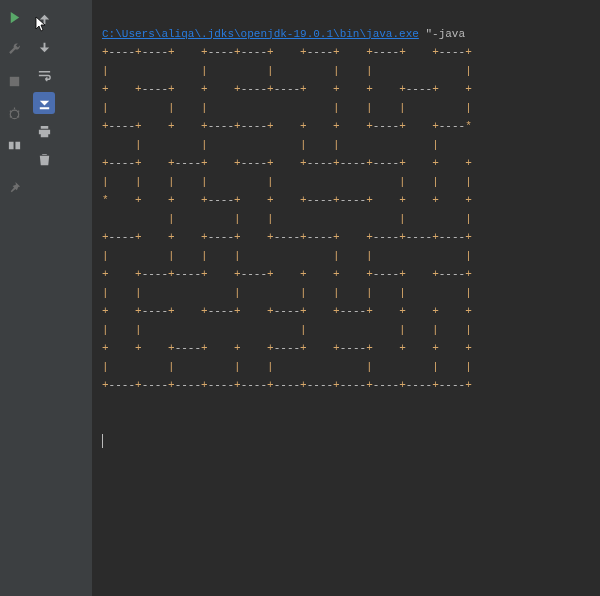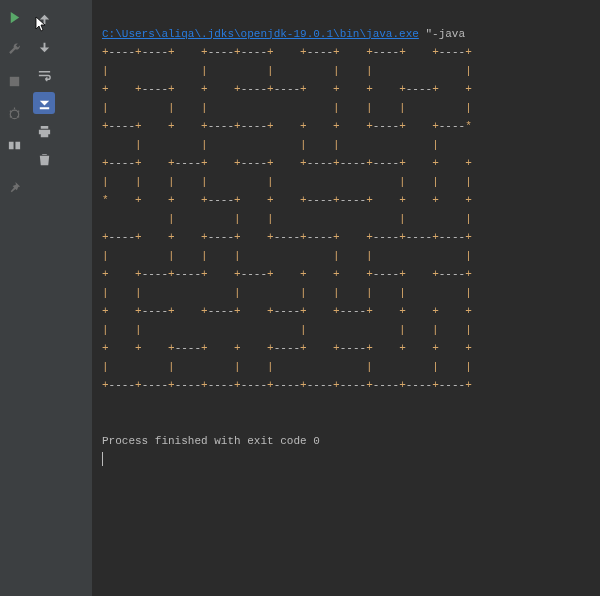--- a/index.html
+++ b/index.html
@@ -100,18 +100,18 @@
       </svg>
   </div>
 </div>
 
 <div class="tool-col3"></div>
 
 <div class="console">
 <span class="cmdline">C:\Users\aliqa\.jdks\openjdk-19.0.1\bin\java.exe</span><span class="cmdtail"> "-java</span>
 <div class="maze" id="maze"><div><span class="p">+</span><span>----</span><span class="p">+</span><span>----</span><span class="p">+</span><span>    </span><span class="p">+</span><span>----</span><span class="p">+</span><span>----</span><span class="p">+</span><span>    </span><span class="p">+</span><span>----</span><span class="p">+</span><span>    </span><span class="p">+</span><span>----</span><span class="p">+</span><span>    </span><span class="p">+</span><span>----</span><span class="p">+</span></div><div><span class="p">|</span><span>              </span><span class="p">|</span><span>         </span><span class="p">|</span><span>         </span><span class="p">|</span><span>    </span><span class="p">|</span><span>              </span><span class="p">|</span></div><div><span class="p">+</span><span>    </span><span class="p">+</span><span>----</span><span class="p">+</span><span>    </span><span class="p">+</span><span>    </span><span class="p">+</span><span>----</span><span class="p">+</span><span>----</span><span class="p">+</span><span>    </span><span class="p">+</span><span>    </span><span class="p">+</span><span>    </span><span class="p">+</span><span>----</span><span class="p">+</span><span>    </span><span class="p">+</span></div><div><span class="p">|</span><span>         </span><span class="p">|</span><span>    </span><span class="p">|</span><span>                   </span><span class="p">|</span><span>    </span><span class="p">|</span><span>    </span><span class="p">|</span><span>         </span><span class="p">|</span></div><div><span class="p">+</span><span>----</span><span class="p">+</span><span>    </span><span class="p">+</span><span>    </span><span class="p">+</span><span>----</span><span class="p">+</span><span>----</span><span class="p">+</span><span>    </span><span class="p">+</span><span>    </span><span class="p">+</span><span>    </span><span class="p">+</span><span>----</span><span class="p">+</span><span>    </span><span class="p">+</span><span>----</span><span class="p">*</span></div><div><span>     </span><span class="p">|</span><span>         </span><span class="p">|</span><span>              </span><span class="p">|</span><span>    </span><span class="p">|</span><span>              </span><span class="p">|</span><span>     </span></div><div><span class="p">+</span><span>----</span><span class="p">+</span><span>    </span><span class="p">+</span><span>----</span><span class="p">+</span><span>    </span><span class="p">+</span><span>----</span><span class="p">+</span><span>    </span><span class="p">+</span><span>----</span><span class="p">+</span><span>----</span><span class="p">+</span><span>----</span><span class="p">+</span><span>    </span><span class="p">+</span><span>    </span><span class="p">+</span></div><div><span class="p">|</span><span>    </span><span class="p">|</span><span>    </span><span class="p">|</span><span>    </span><span class="p">|</span><span>         </span><span class="p">|</span><span>                   </span><span class="p">|</span><span>    </span><span class="p">|</span><span>    </span><span class="p">|</span></div><div><span class="p">*</span><span>    </span><span class="p">+</span><span>    </span><span class="p">+</span><span>    </span><span class="p">+</span><span>----</span><span class="p">+</span><span>    </span><span class="p">+</span><span>    </span><span class="p">+</span><span>----</span><span class="p">+</span><span>----</span><span class="p">+</span><span>    </span><span class="p">+</span><span>    </span><span class="p">+</span><span>    </span><span class="p">+</span></div><div><span>          </span><span class="p">|</span><span>         </span><span class="p">|</span><span>    </span><span class="p">|</span><span>                   </span><span class="p">|</span><span>         </span><span class="p">|</span></div><div><span class="p">+</span><span>----</span><span class="p">+</span><span>    </span><span class="p">+</span><span>    </span><span class="p">+</span><span>----</span><span class="p">+</span><span>    </span><span class="p">+</span><span>----</span><span class="p">+</span><span>----</span><span class="p">+</span><span>    </span><span class="p">+</span><span>----</span><span class="p">+</span><span>----</span><span class="p">+</span><span>----</span><span class="p">+</span></div><div><span class="p">|</span><span>         </span><span class="p">|</span><span>    </span><span class="p">|</span><span>    </span><span class="p">|</span><span>              </span><span class="p">|</span><span>    </span><span class="p">|</span><span>              </span><span class="p">|</span></div><div><span class="p">+</span><span>    </span><span class="p">+</span><span>----</span><span class="p">+</span><span>----</span><span class="p">+</span><span>    </span><span class="p">+</span><span>----</span><span class="p">+</span><span>    </span><span class="p">+</span><span>    </span><span class="p">+</span><span>    </span><span class="p">+</span><span>----</span><span class="p">+</span><span>    </span><span class="p">+</span><span>----</span><span class="p">+</span></div><div><span class="p">|</span><span>    </span><span class="p">|</span><span>              </span><span class="p">|</span><span>         </span><span class="p">|</span><span>    </span><span class="p">|</span><span>    </span><span class="p">|</span><span>    </span><span class="p">|</span><span>         </span><span class="p">|</span></div><div><span class="p">+</span><span>    </span><span class="p">+</span><span>----</span><span class="p">+</span><span>    </span><span class="p">+</span><span>----</span><span class="p">+</span><span>    </span><span class="p">+</span><span>----</span><span class="p">+</span><span>    </span><span class="p">+</span><span>----</span><span class="p">+</span><span>    </span><span class="p">+</span><span>    </span><span class="p">+</span><span>    </span><span class="p">+</span></div><div><span class="p">|</span><span>    </span><span class="p">|</span><span>                        </span><span class="p">|</span><span>              </span><span class="p">|</span><span>    </span><span class="p">|</span><span>    </span><span class="p">|</span></div><div><span class="p">+</span><span>    </span><span class="p">+</span><span>    </span><span class="p">+</span><span>----</span><span class="p">+</span><span>    </span><span class="p">+</span><span>    </span><span class="p">+</span><span>----</span><span class="p">+</span><span>    </span><span class="p">+</span><span>----</span><span class="p">+</span><span>    </span><span class="p">+</span><span>    </span><span class="p">+</span><span>    </span><span class="p">+</span></div><div><span class="p">|</span><span>         </span><span class="p">|</span><span>         </span><span class="p">|</span><span>    </span><span class="p">|</span><span>              </span><span class="p">|</span><span>         </span><span class="p">|</span><span>    </span><span class="p">|</span></div><div><span class="p">+</span><span>----</span><span class="p">+</span><span>----</span><span class="p">+</span><span>----</span><span class="p">+</span><span>----</span><span class="p">+</span><span>----</span><span class="p">+</span><span>----</span><span class="p">+</span><span>----</span><span class="p">+</span><span>----</span><span class="p">+</span><span>----</span><span class="p">+</span><span>----</span><span class="p">+</span><span>----</span><span class="p">+</span></div></div>
 
-<div class="status">Process finished with exit code 0</div><span class="caret"></span>
+<span class="caret"></span>
 </div>
 
 <svg class="cursor-pointer" viewBox="0 0 16 16">
   <path d="M2 1l0 12 3-3 2 5 2-1-2-5 4 0z" fill="#ffffff" stroke="#000" stroke-width="0.8"></path>
 </svg>
 
 </body></html>

